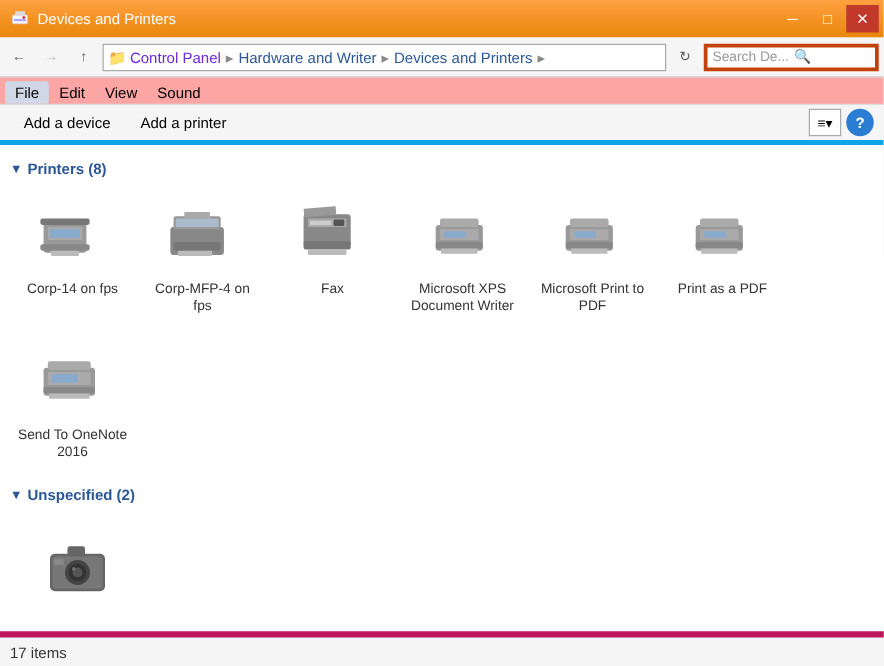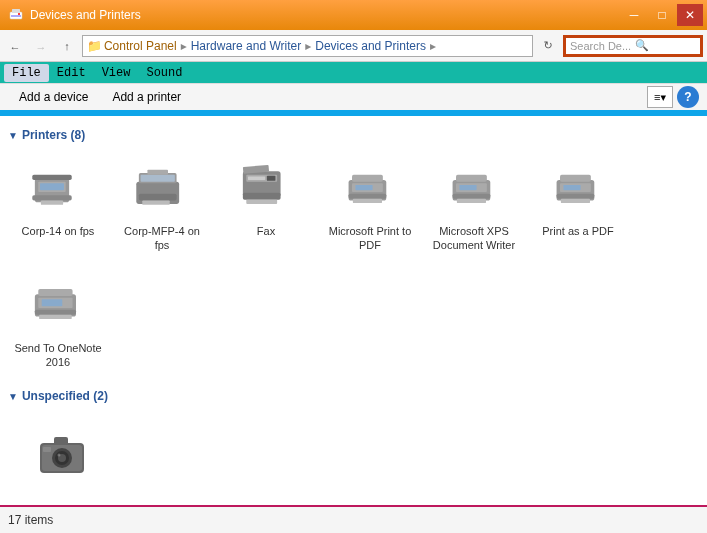--- a/index.html
+++ b/index.html
@@ -94,45 +94,44 @@
       display: flex;
       align-items: center;
       padding: 0 4px;
       gap: 4px;
       color: #999;
       font-size: 11px;
     }
 
     
     .menu-bar {
-      background: #14b8a6;
-      height: 22px;
-      display: flex;
-      align-items: center;
+      background: #fca5a5;
+      height: 22px;
+      display: flex;
+      align-items: flex-end;
       padding: 0 4px;
       border-bottom: 1px solid #ddd;
-      font-family: Liberation Mono, monospace;
     }
     .menu-item {
       padding: 2px 8px;
       cursor: pointer;
       font-size: 12px;
       border-radius: 2px;
     }
     .menu-item.active { background: #d0d8e8; }
 
     
     .toolbar {
       background: #f5f5f5;
       height: 32px;
       display: flex;
       align-items: center;
       padding: 0 8px;
       gap: 2px;
-      border-bottom: 6px solid #0ea5e9;
+      border-bottom: 4px solid #0ea5e9;
     }
     .toolbar-btn {
       height: 26px;
       padding: 0 10px;
       border: 1px solid transparent;
       background: transparent;
       cursor: pointer;
       font-size: 12px;
       border-radius: 2px;
       display: flex;
@@ -238,21 +237,21 @@
       line-height: 1.3;
       margin-top: 4px;
       max-width: 95px;
       word-wrap: break-word;
     }
 
     
     .status-bar {
       background: #f5f5f5;
       height: 28px;
-      border-top: 2px solid #be185d;
+      border-top: 5px solid #be185d;
       display: flex;
       align-items: center;
       padding: 0 8px;
       font-size: 12px;
       color: #333;
       position: absolute;
       bottom: 0;
       left: 0;
       right: 0;
     }
@@ -281,21 +280,21 @@
     <button class="title-btn close">✕</button>
   </div>
 </div>
 
 <div class="address-bar">
   <button class="nav-btn">←</button>
   <button class="nav-btn" style="color:#bbb">→</button>
   <button class="nav-btn">↑</button>
   <div class="breadcrumb-bar">
     <span>📁</span>
-    <span style="color:#a16207">Control Panel</span>
+    <span style="color:#6d28d9">Control Panel</span>
     <span class="breadcrumb-sep">▸</span>
     <span style="color:#2b5797">Hardware and Writer</span>
     <span class="breadcrumb-sep">▸</span>
     <span style="color:#2b5797">Devices and Printers</span>
     <span class="breadcrumb-sep">▸</span>
   </div>
   <button class="nav-btn">↻</button>
   <div class="search-box">
     <span>Search De...</span>
     <span>🔍</span>
@@ -376,35 +375,35 @@
         <div class="printer-icon">
           <svg class="printer-svg" viewBox="0 0 70 60">
             <rect x="10" y="20" width="44" height="24" rx="3" fill="#999"></rect>
             <rect x="14" y="24" width="36" height="10" rx="1" fill="#aaa"></rect>
             <rect x="18" y="26" width="20" height="6" rx="0.5" fill="#88aacc"></rect>
             <rect x="10" y="36" width="44" height="6" rx="2" fill="#888"></rect>
             <rect x="15" y="42" width="34" height="5" rx="1" fill="#bbb"></rect>
             <rect x="14" y="14" width="36" height="8" rx="2" fill="#aaa"></rect>
           </svg>
         </div>
-        <span class="printer-label">Microsoft Print to PDF</span>
+        <span class="printer-label">Microsoft XPS Document Writer</span>
       </div>
 
       <div class="printer-item">
         <div class="printer-icon">
           <svg class="printer-svg" viewBox="0 0 70 60">
             <rect x="10" y="20" width="44" height="24" rx="3" fill="#999"></rect>
             <rect x="14" y="24" width="36" height="10" rx="1" fill="#aaa"></rect>
             <rect x="18" y="26" width="20" height="6" rx="0.5" fill="#88aacc"></rect>
             <rect x="10" y="36" width="44" height="6" rx="2" fill="#888"></rect>
             <rect x="15" y="42" width="34" height="5" rx="1" fill="#bbb"></rect>
             <rect x="14" y="14" width="36" height="8" rx="2" fill="#aaa"></rect>
           </svg>
         </div>
-        <span class="printer-label">Microsoft XPS Document Writer</span>
+        <span class="printer-label">Microsoft Print to PDF</span>
       </div>
 
       <div class="printer-item">
         <div class="printer-icon">
           <svg class="printer-svg" viewBox="0 0 70 60">
             <rect x="10" y="20" width="44" height="24" rx="3" fill="#999"></rect>
             <rect x="14" y="24" width="36" height="10" rx="1" fill="#aaa"></rect>
             <rect x="18" y="26" width="20" height="6" rx="0.5" fill="#88aacc"></rect>
             <rect x="10" y="36" width="44" height="6" rx="2" fill="#888"></rect>
             <rect x="15" y="42" width="34" height="5" rx="1" fill="#bbb"></rect>

